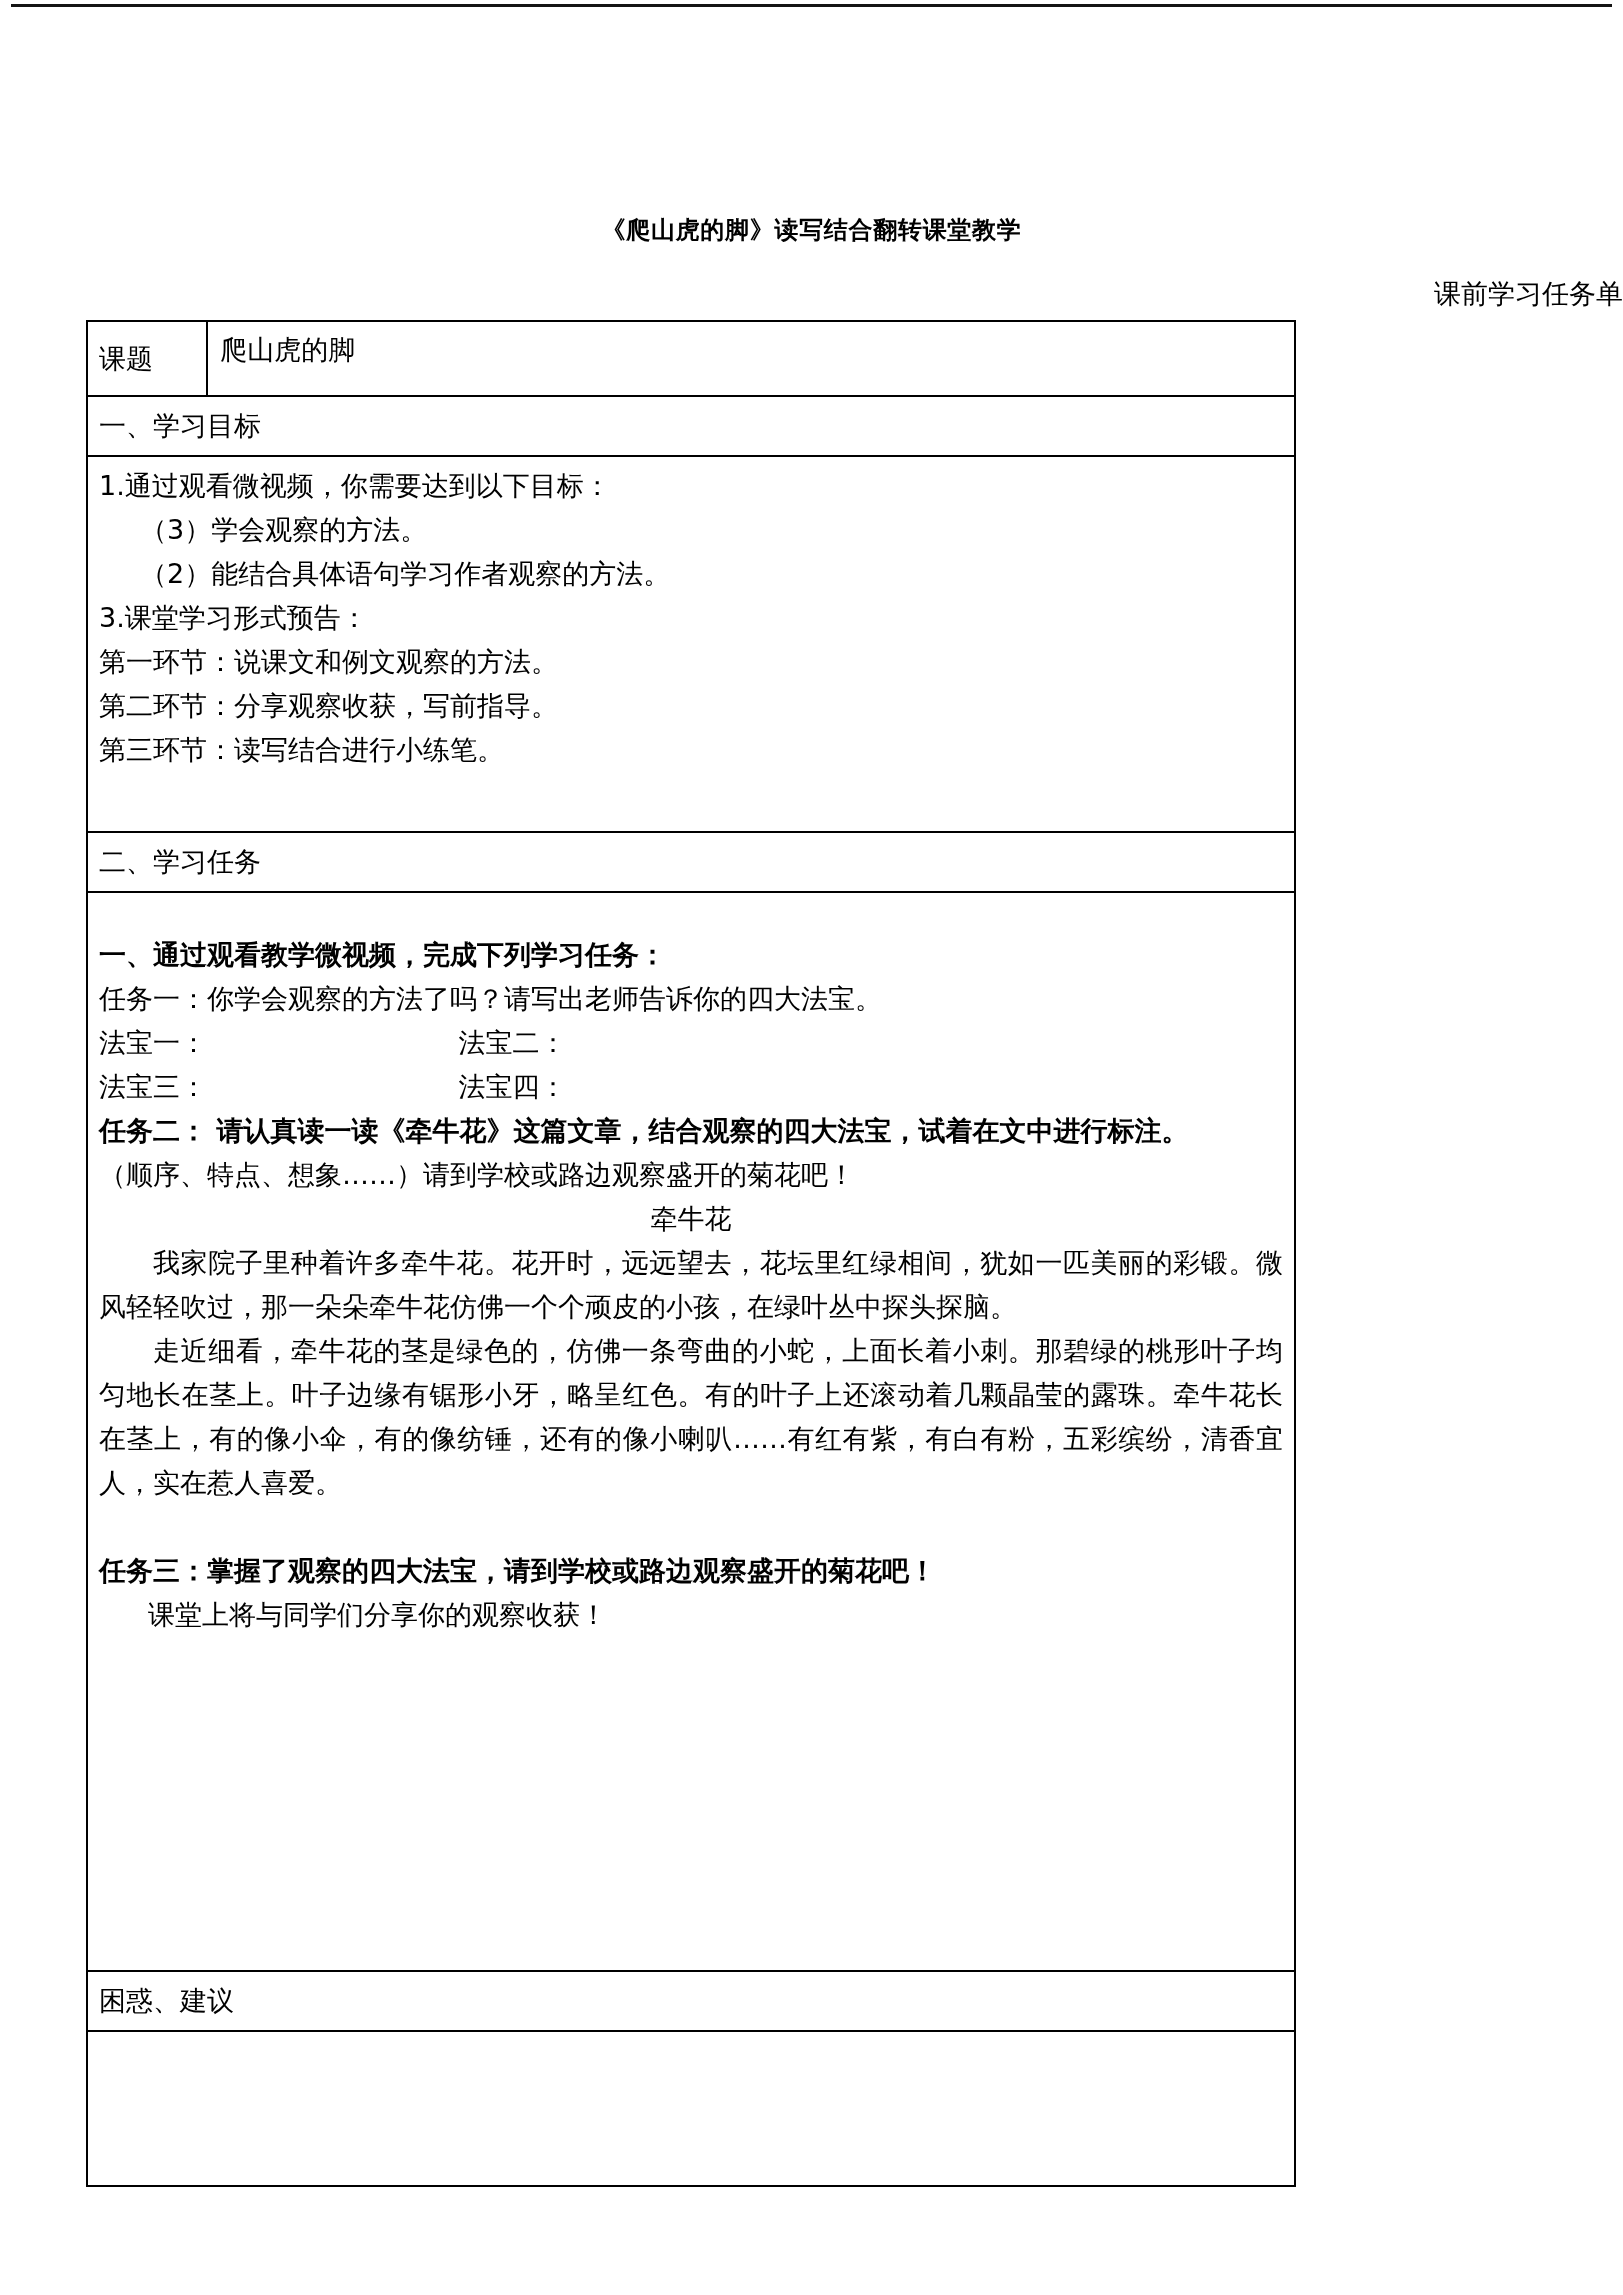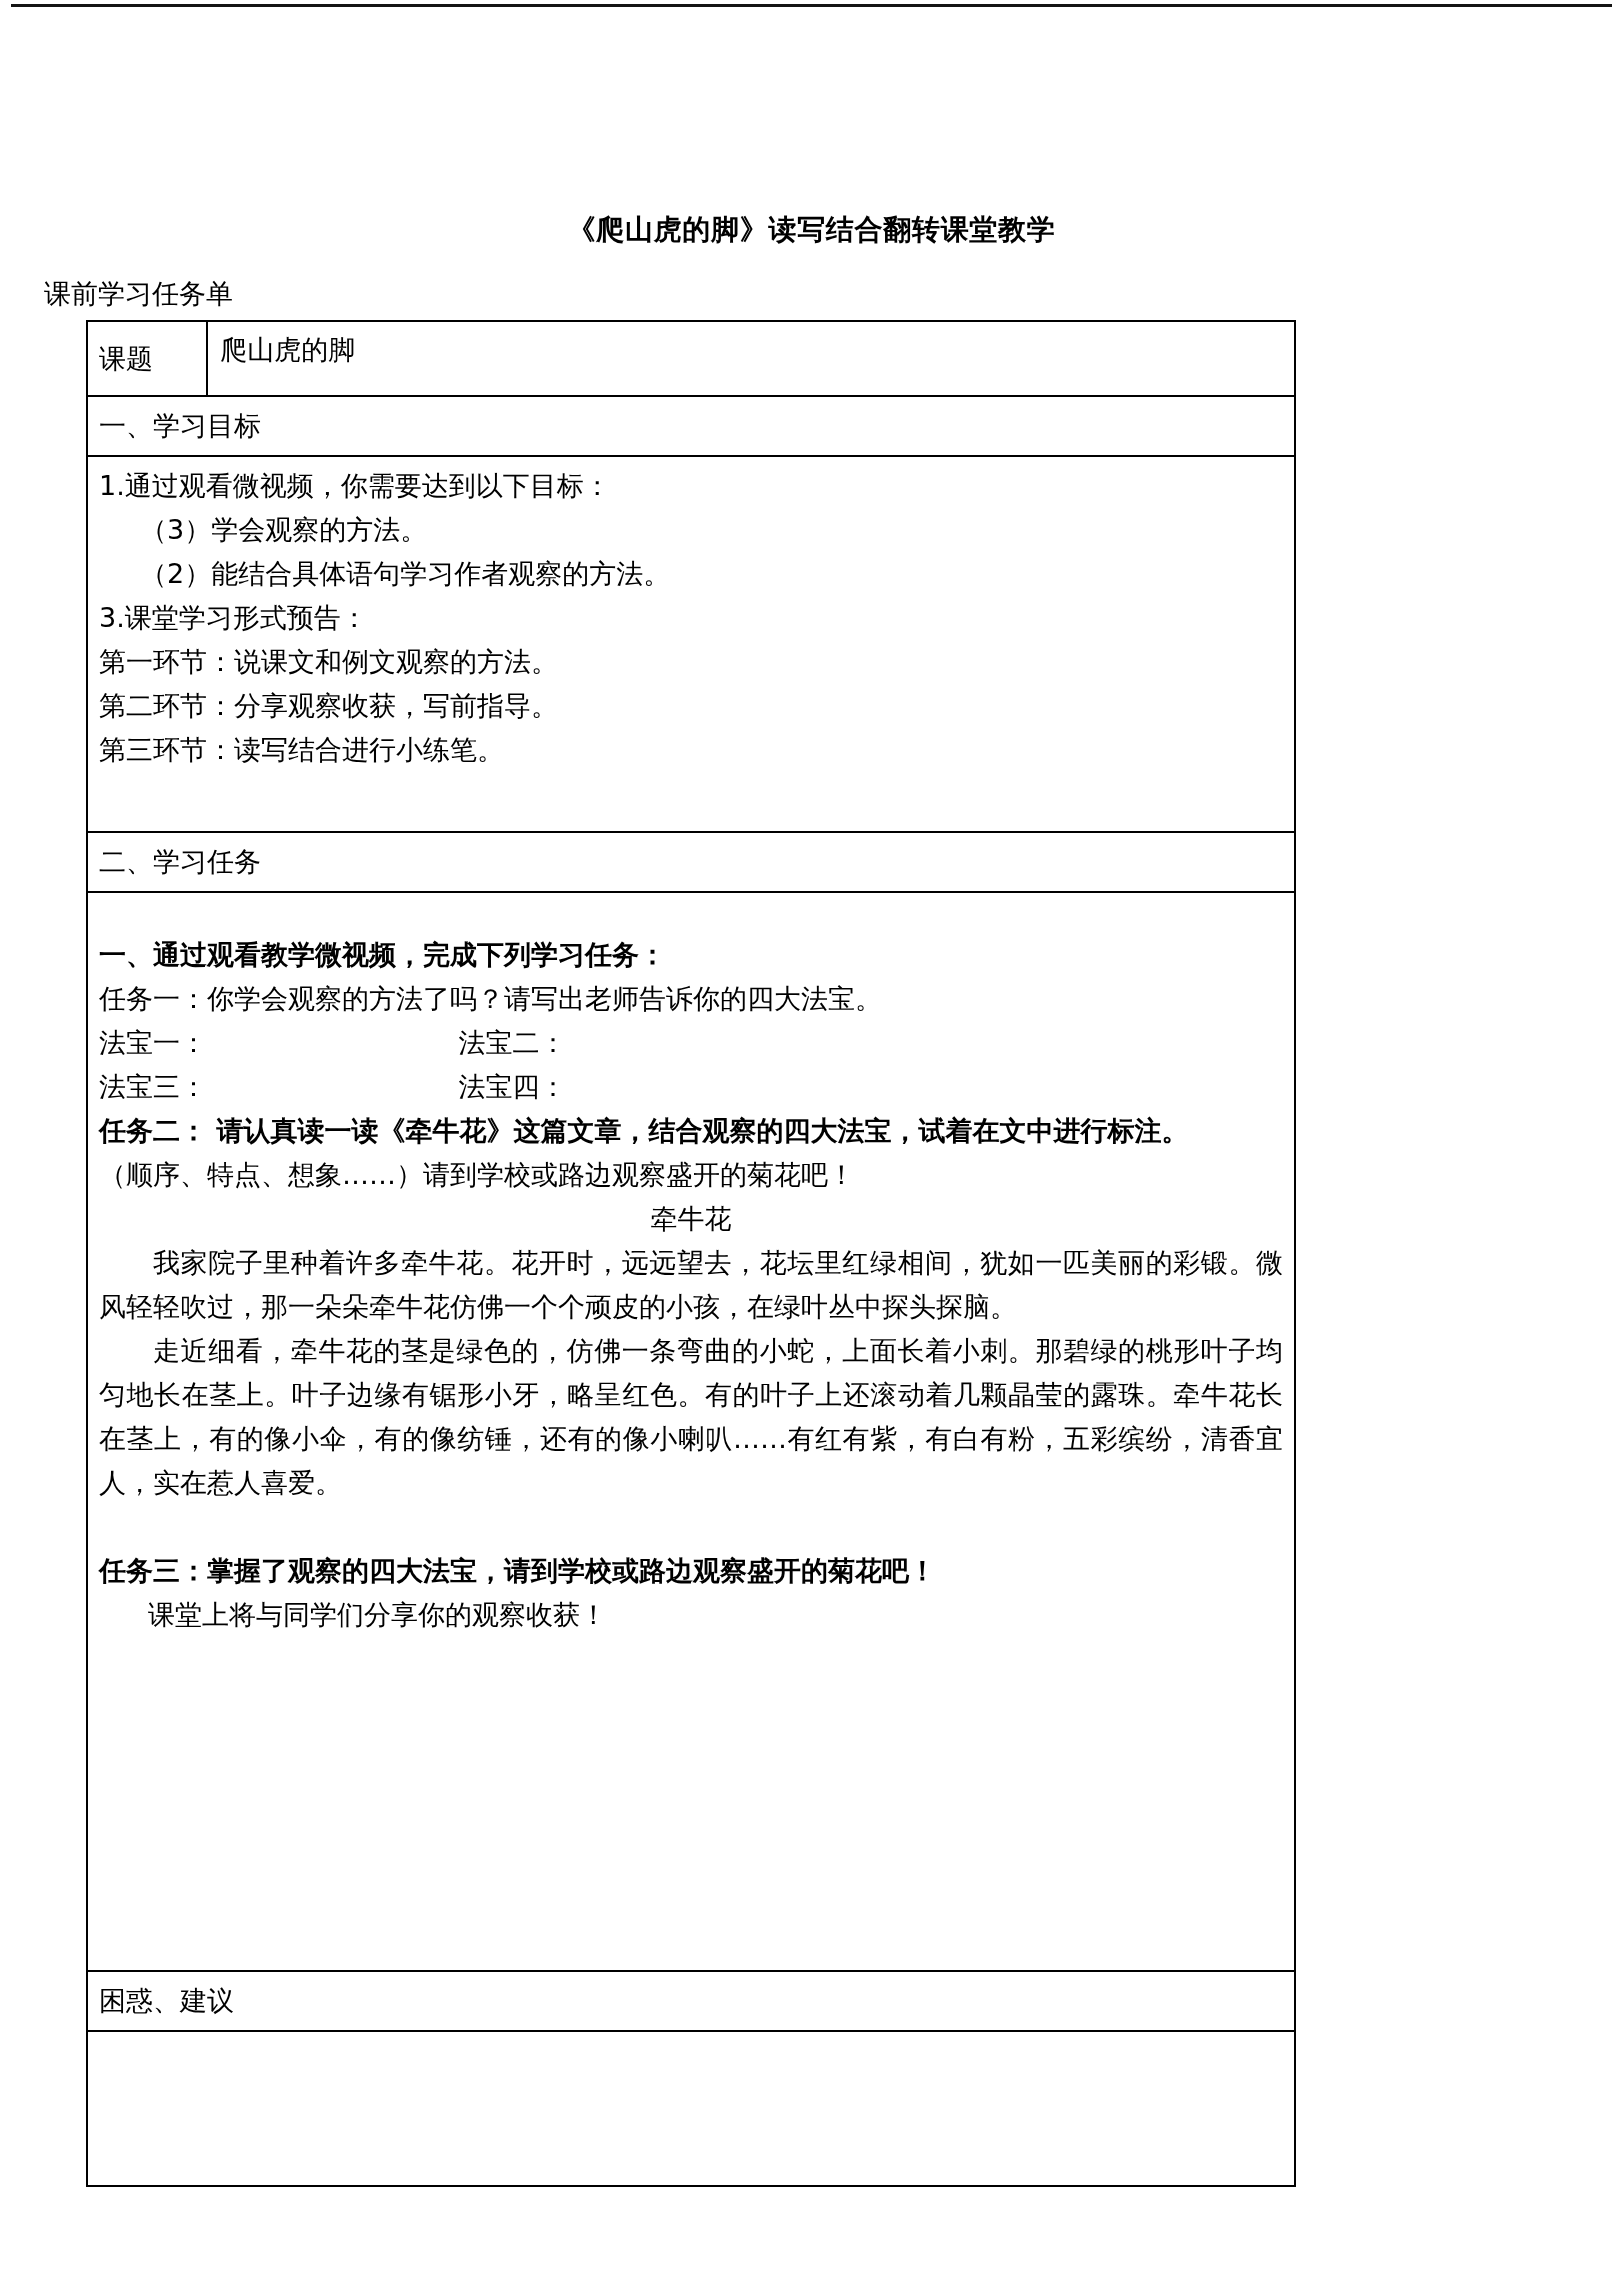--- a/index.html
+++ b/index.html
@@ -22,28 +22,28 @@
     position: absolute;
     top: 4.1px;
     left: 11px;
     right: 11px;
     height: 3.4px;
     background: #141414;
   }
   .doc-title {
     padding-top: 205px;
     text-align: center;
-    font-size: 28px;
+    font-size: 24px;
     font-weight: bold;
     line-height: 50px;
     letter-spacing: 0.7px;
   }
   .doc-subtitle {
     margin-top: 20.5px;
-    text-align: left;
+    text-align: right;
     font-size: 27px;
     font-weight: normal;
     line-height: 35px;
     padding-left: 44px;
   }
   table.sheet {
     border-collapse: collapse;
     table-layout: fixed;
     width: 1208px;
     margin-left: 86px;

